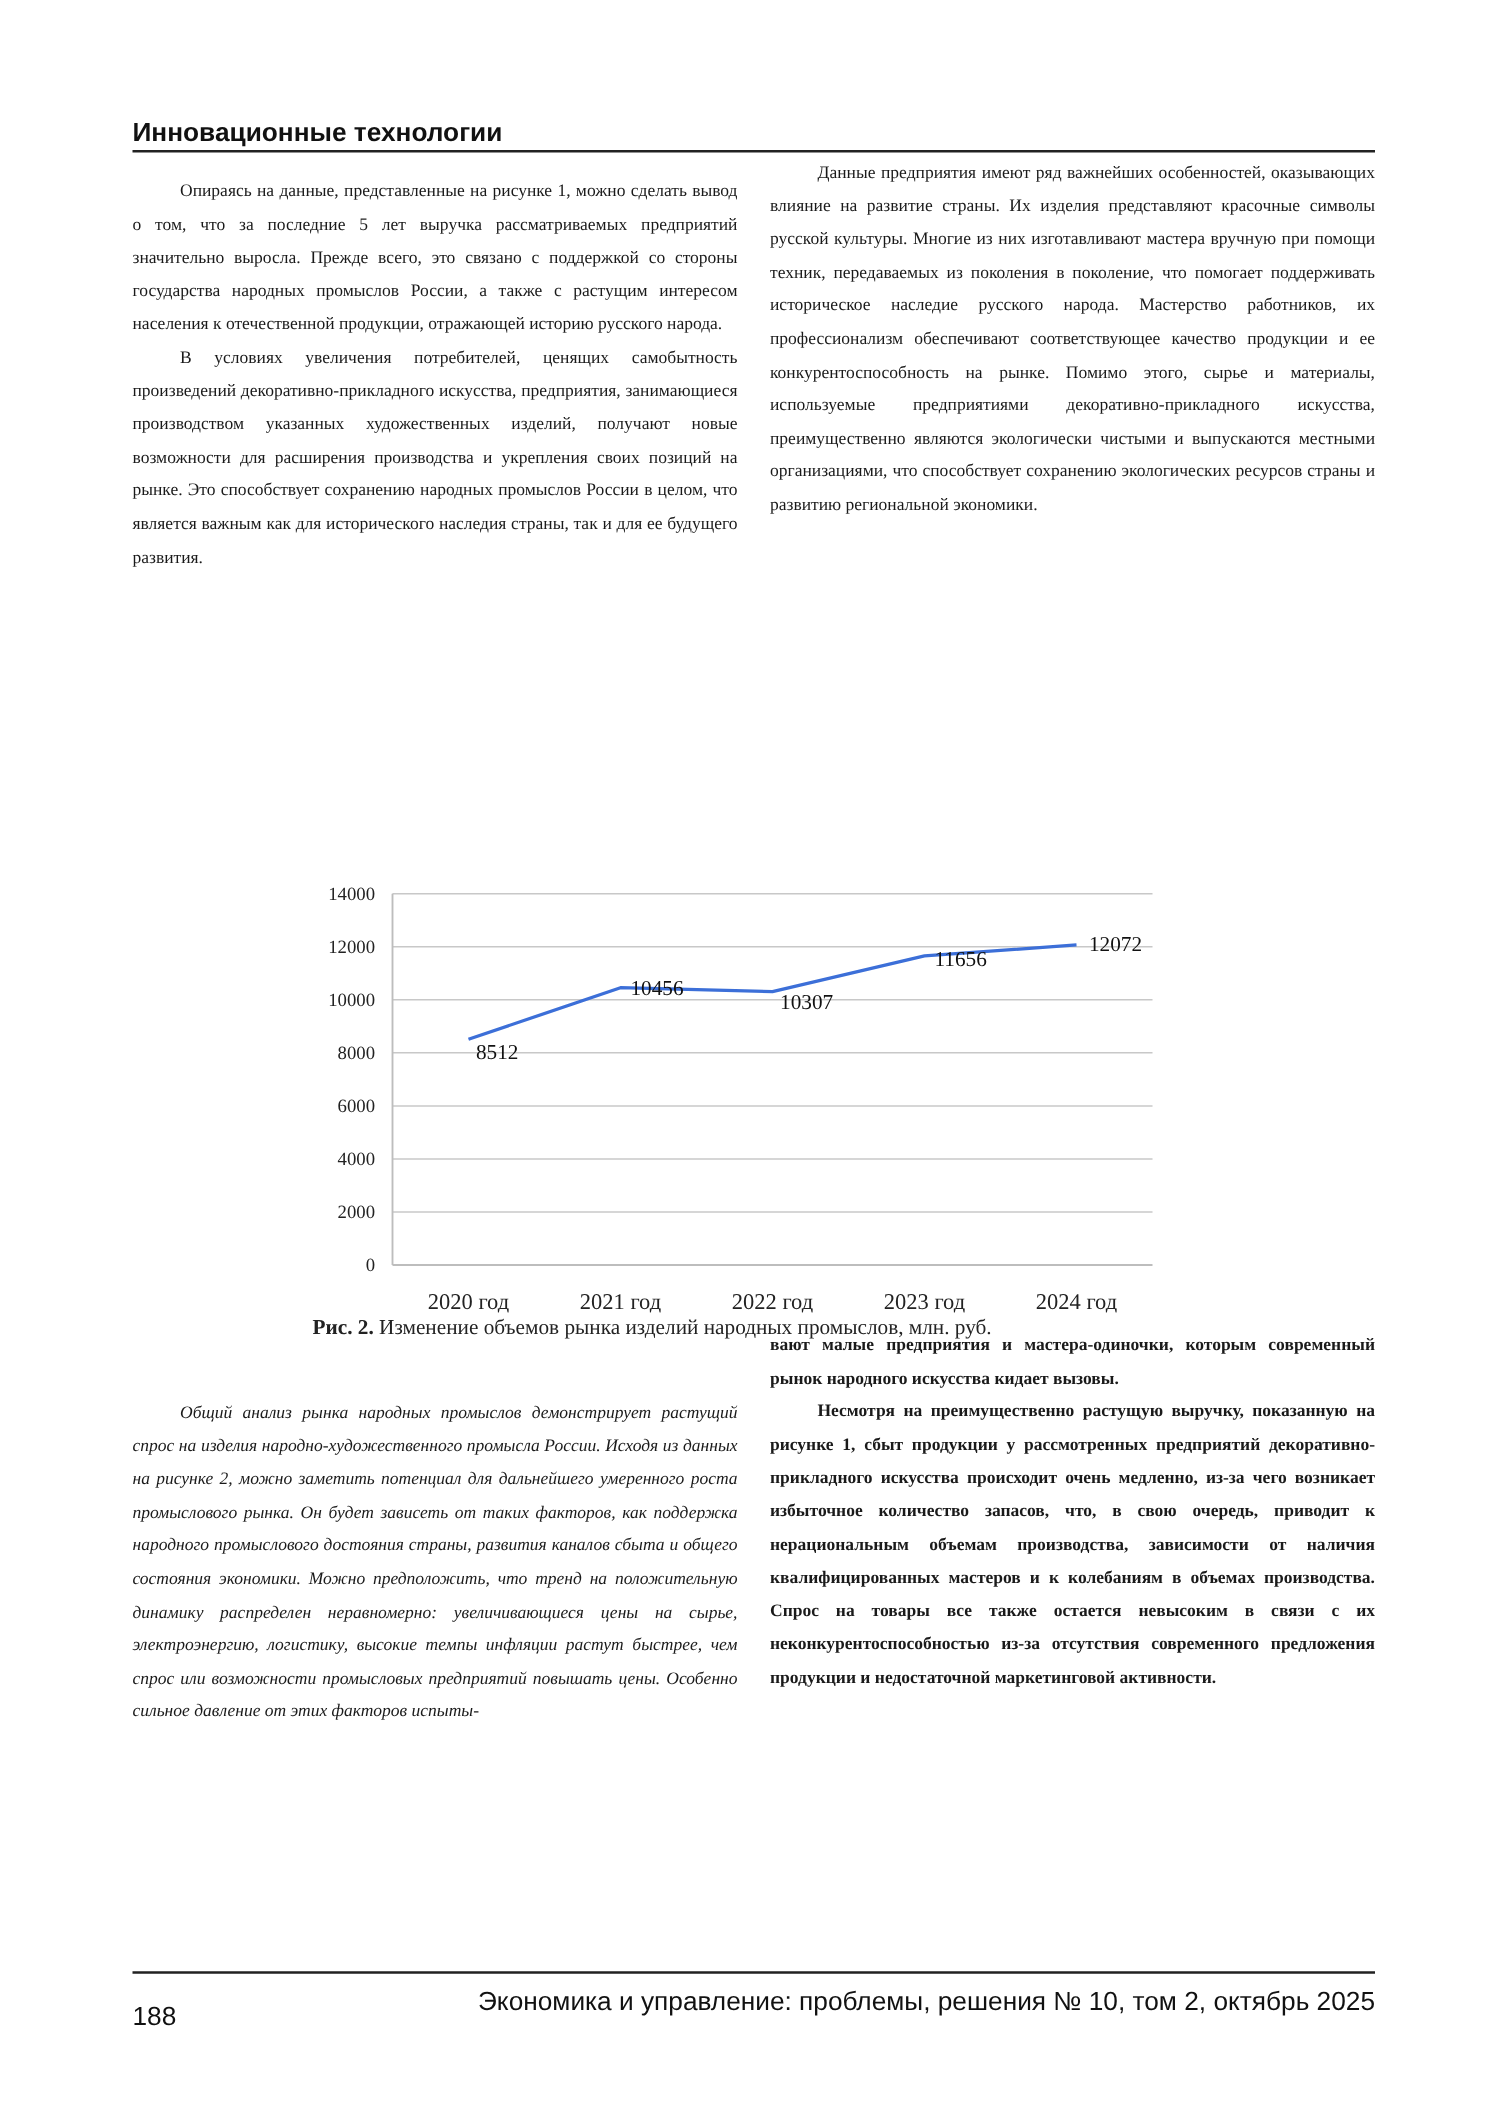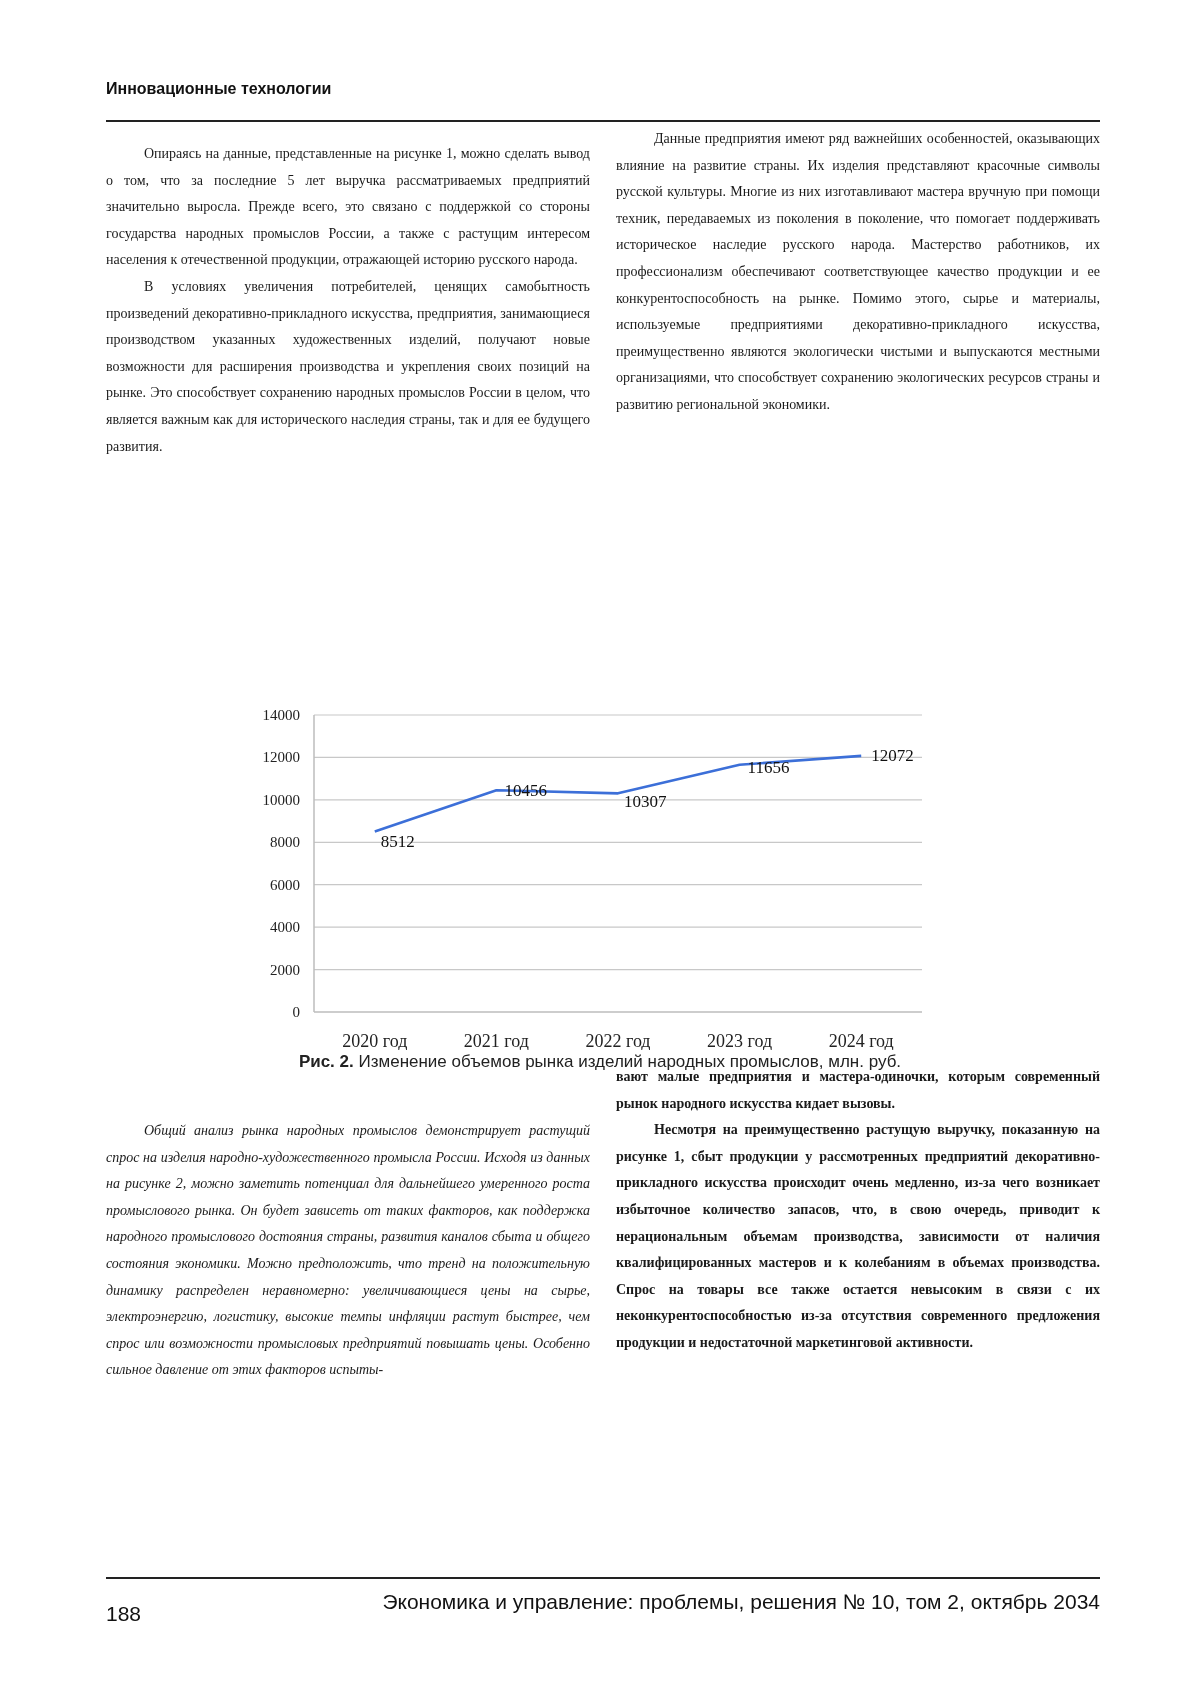--- a/index.html
+++ b/index.html
@@ -1,20 +1,20 @@
 <!DOCTYPE html>
 <html><head>
   <meta charset="utf-8">
   <style>
     html, body { margin: 0; padding: 0; background: #ffffff; }
     body { width: 1200px; height: 1698px; position: relative; overflow: hidden; color: #1a1a1a; }
     .page { position: absolute; left: 0; top: 0; width: 1200px; height: 1698px; }
     .running-head {
-      position: absolute; left: 106px; top: 80px;
-      font-family: "Liberation Sans", sans-serif; font-weight: bold; font-size: 16px; color: #111;
+      position: absolute; left: 106px; top: 95px;
+      font-family: "Liberation Sans", sans-serif; font-weight: bold; font-size: 21px; color: #111;
     }
     .rule { position: absolute; left: 106px; width: 994px; height: 2px; background: #222; }
     .rule.top { top: 120px; }
     .rule.bottom { top: 1577px; }
     .col {
       position: absolute; width: 484px;
       font-family: "Liberation Serif", serif; font-size: 14px; line-height: 26.6px;
       text-align: justify; hyphens: none; color: #1a1a1a;
     }
     .col p { margin: 0; text-indent: 38px; }
@@ -23,22 +23,22 @@
     .col-tr { left: 616px; top: 126px; }
     .col-bl { left: 106px; top: 1118px; font-style: italic; }
     .col-br { left: 616px; top: 1064px; font-weight: bold; }
 
     .figure { position: absolute; left: 250px; top: 690px; width: 700px; height: 400px; }
     .figure svg { position: absolute; left: 0; top: 0; }
     .tick-label { font-family: "Liberation Serif", serif; font-size: 15px; fill: #222; }
     .x-label { font-family: "Liberation Serif", serif; font-size: 18px; fill: #222; }
     .data-label { font-family: "Liberation Serif", serif; font-size: 17px; fill: #111; }
     .caption {
-      position: absolute; left: 0; top: 362px; width: 700px; text-align: center;
-      font-family: Liberation Sans, sans-serif; font-size: 17px; color: #222;
+      position: absolute; left: 0; top: 362px; width: 700px; text-align: left;
+      font-family: Liberation Serif, serif; font-size: 17px; color: #222;
     }
     .caption b { font-weight: bold; }
 
     .footer {
       position: absolute; top: 1590px; left: 106px; width: 994px;
       font-family: "Liberation Sans", sans-serif; font-size: 21px; color: #111;
     }
     .footer .page-num { position: absolute; left: 0; top: 12px; }
     .footer .journal { position: absolute; right: 0; top: 0; white-space: nowrap; }
   </style>
@@ -104,15 +104,15 @@
   </div>
 
   <div class="col col-br">
     <p class="cont">вают малые предприятия и мастера-одиночки, которым современный рынок народного искусства кидает вызовы.</p>
     <p>Несмотря на преимущественно растущую выручку, показанную на рисунке 1, сбыт продукции у рассмотренных предприятий декоративно-прикладного искусства происходит очень медленно, из-за чего возникает избыточное количество запасов, что, в свою очередь, приводит к нерациональным объемам производства, зависимости от наличия квалифицированных мастеров и к колебаниям в объемах производства. Спрос на товары все также остается невысоким в связи с их неконкурентоспособностью из-за отсутствия современного предложения продукции и недостаточной маркетинговой активности.</p>
   </div>
 
   <div class="rule bottom"></div>
   <div class="footer">
     <span class="page-num">188</span>
-    <span class="journal">Экономика и управление: проблемы, решения № 10, том 2, октябрь 2034</span>
+    <span class="journal">Экономика и управление: проблемы, решения № 10, том 2, октябрь 2025</span>
   </div>
 </div>
 
 </body></html>

